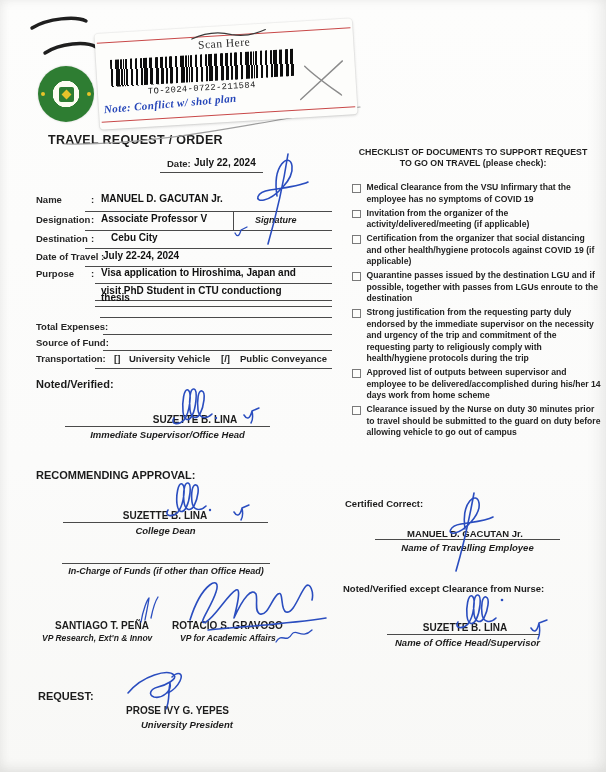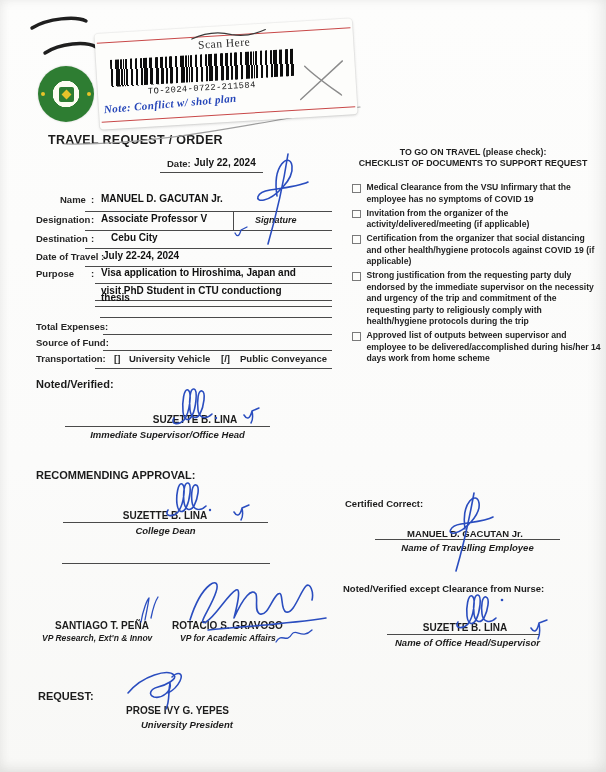--- a/index.html
+++ b/index.html
@@ -95,21 +95,21 @@
       <path d="M6,42 L50,6"></path>
       <path d="M12,9 C22,20 36,31 47,40"></path>
     </svg>
   </div>
 
   <div class="t b" style="left:48px;top:133px;font-size:12.5px;letter-spacing:.3px;z-index:1;">TRAVEL REQUEST / ORDER</div>
   <div class="t lbl" style="left:167px;top:158px;">Date:</div>
   <div class="t val" style="left:194px;top:157px;">July 22, 2024</div>
   <div class="uline" style="left:160px;top:172px;width:103px;"></div>
 
-  <div class="t lbl" style="left:36px;top:194px;margin-left:24px;">Name</div>
+  <div class="t lbl" style="left:36px;top:194px;">Name</div>
   <div class="t lbl" style="left:91px;top:194px;">:</div>
   <div class="t val" style="left:101px;top:193px;">MANUEL D. GACUTAN Jr.</div>
   <div class="uline" style="left:85px;top:211px;width:247px;"></div>
 
   <div class="t lbl" style="left:36px;top:214px;">Designation</div>
   <div class="t lbl" style="left:91px;top:214px;">:</div>
   <div class="t val" style="left:101px;top:213px;">Associate Professor V</div>
   <div class="uline" style="left:85px;top:230px;width:247px;"></div>
   <div class="vline" style="left:233px;top:211px;height:19px;"></div>
   <div class="t b i" style="left:255px;top:215px;font-size:9px;">Signature</div>
@@ -171,20 +171,21 @@
     <circle cx="48" cy="32" r="1.2" fill="#2a4dbf" stroke="none"></circle>
   </svg>
   <svg class="sig checkline" style="left:232px;top:503px;" width="20" height="18" viewBox="0 0 20 18">
     <path d="M2,9 C5,14 8,13 10,5 L17,2 M10,5 C11,10 11,14 9,17"></path>
   </svg>
   <div class="t b ctr" style="left:85px;top:510px;width:160px;font-size:10px;">SUZETTE B. LINA</div>
   <div class="uline" style="left:63px;top:522px;width:205px;"></div>
   <div class="t b i ctr" style="left:63px;top:525px;width:205px;font-size:9.5px;">College Dean</div>
 
   <div class="uline" style="left:62px;top:563px;width:208px;"></div>
+  <div class="t b i ctr" style="left:55px;top:566px;width:222px;font-size:9px;">In-Charge of Funds (if other than Office Head)</div>
 
   <svg class="sig thin" style="left:133px;top:594px;" width="32" height="30" viewBox="0 0 32 30">
     <path d="M8,28 C10,16 14,6 16,4 M16,4 C15,12 13,20 12,26 M18,24 C20,14 23,6 25,3"></path>
   </svg>
   <svg class="sig" style="left:178px;top:568px;" width="158" height="72" viewBox="0 0 158 72">
     <path d="M12,52 C24,14 44,6 38,24 C33,40 18,58 28,54 C38,48 50,26 58,22 C64,19 58,42 56,50 C66,28 74,20 78,26 C80,31 76,44 82,46 C90,48 94,30 100,26 C106,22 102,42 108,44 C116,46 122,24 128,18 C132,14 136,24 134,32"></path>
     <path d="M30,62 C70,58 110,56 148,50"></path>
   </svg>
   <div class="t b" style="left:55px;top:620px;font-size:10px;">SANTIAGO T. PEÑA</div>
   <div class="t b i" style="left:42px;top:633px;font-size:8.5px;">VP Research, Ext'n &amp; Innov</div>
@@ -196,44 +197,52 @@
 
   <div class="t b" style="left:38px;top:690px;font-size:11px;">REQUEST:</div>
   <svg class="sig" style="left:118px;top:663px;" width="80" height="52" viewBox="0 0 80 52">
     <path d="M10,30 C25,12 50,6 56,12 C60,16 48,22 40,24 C32,26 30,32 36,34 C44,36 54,28 52,20 C50,30 52,38 48,46"></path>
     <path d="M54,14 C60,8 66,10 62,18 C59,24 54,28 50,30"></path>
   </svg>
   <div class="t b" style="left:126px;top:705px;font-size:10px;">PROSE IVY G. YEPES</div>
   <div class="t b i" style="left:141px;top:719px;font-size:9.5px;">University President</div>
 
   <div class="cl-title">
+    <div>CHECKLIST OF DOCUMENTS TO SUPPORT REQUEST</div>
     <div>TO GO ON TRAVEL (please check):</div>
-    <div>CHECKLIST OF DOCUMENTS TO SUPPORT REQUEST</div>
   </div>
 
   <div class="cl-items">
     <div class="cl-item">
         <span class="cl-box"></span>
         <span>Medical Clearance from the VSU Infirmary that the employee has no symptoms of COVID 19</span>
       </div>
     <div class="cl-item">
         <span class="cl-box"></span>
         <span>Invitation from the organizer of the activity/delivered/meeting (if applicable)</span>
       </div>
     <div class="cl-item">
         <span class="cl-box"></span>
         <span>Certification from the organizer that social distancing and other health/hygiene protocols against COVID 19 (if applicable)</span>
       </div>
     <div class="cl-item">
         <span class="cl-box"></span>
+        <span>Quarantine passes issued by the destination LGU and if possible, together with passes from LGUs enroute to the destination</span>
+      </div>
+    <div class="cl-item">
+        <span class="cl-box"></span>
         <span>Strong justification from the requesting party duly endorsed by the immediate supervisor on the necessity and urgency of the trip and commitment of the requesting party to religiously comply with health/hygiene protocols during the trip</span>
       </div>
     <div class="cl-item">
         <span class="cl-box"></span>
         <span>Approved list of outputs between supervisor and employee to be delivered/accomplished during his/her 14 days work from home scheme</span>
+      </div>
+    <div class="cl-item">
+        <span class="cl-box"></span>
+        <span>Clearance issued by the Nurse on duty 30 minutes prior to travel should be submitted to the guard on duty before allowing vehicle to go out of campus</span>
       </div>
   </div>
 
   <div class="t b" style="left:345px;top:498px;font-size:9.5px;">Certified Correct:</div>
   <svg class="sig" style="left:420px;top:487px;" width="90" height="86" viewBox="0 0 90 86">
     <path d="M45,42 C41,14 57,4 59,16 C61,28 44,44 35,46 C27,48 29,39 41,37 C53,35 66,34 73,30"></path>
     <path d="M54,6 C50,28 43,60 36,84"></path>
   </svg>
   <div class="t b ctr" style="left:385px;top:528px;width:160px;font-size:9.5px;">MANUEL D. GACUTAN Jr.</div>
   <div class="uline" style="left:375px;top:539px;width:185px;"></div>

